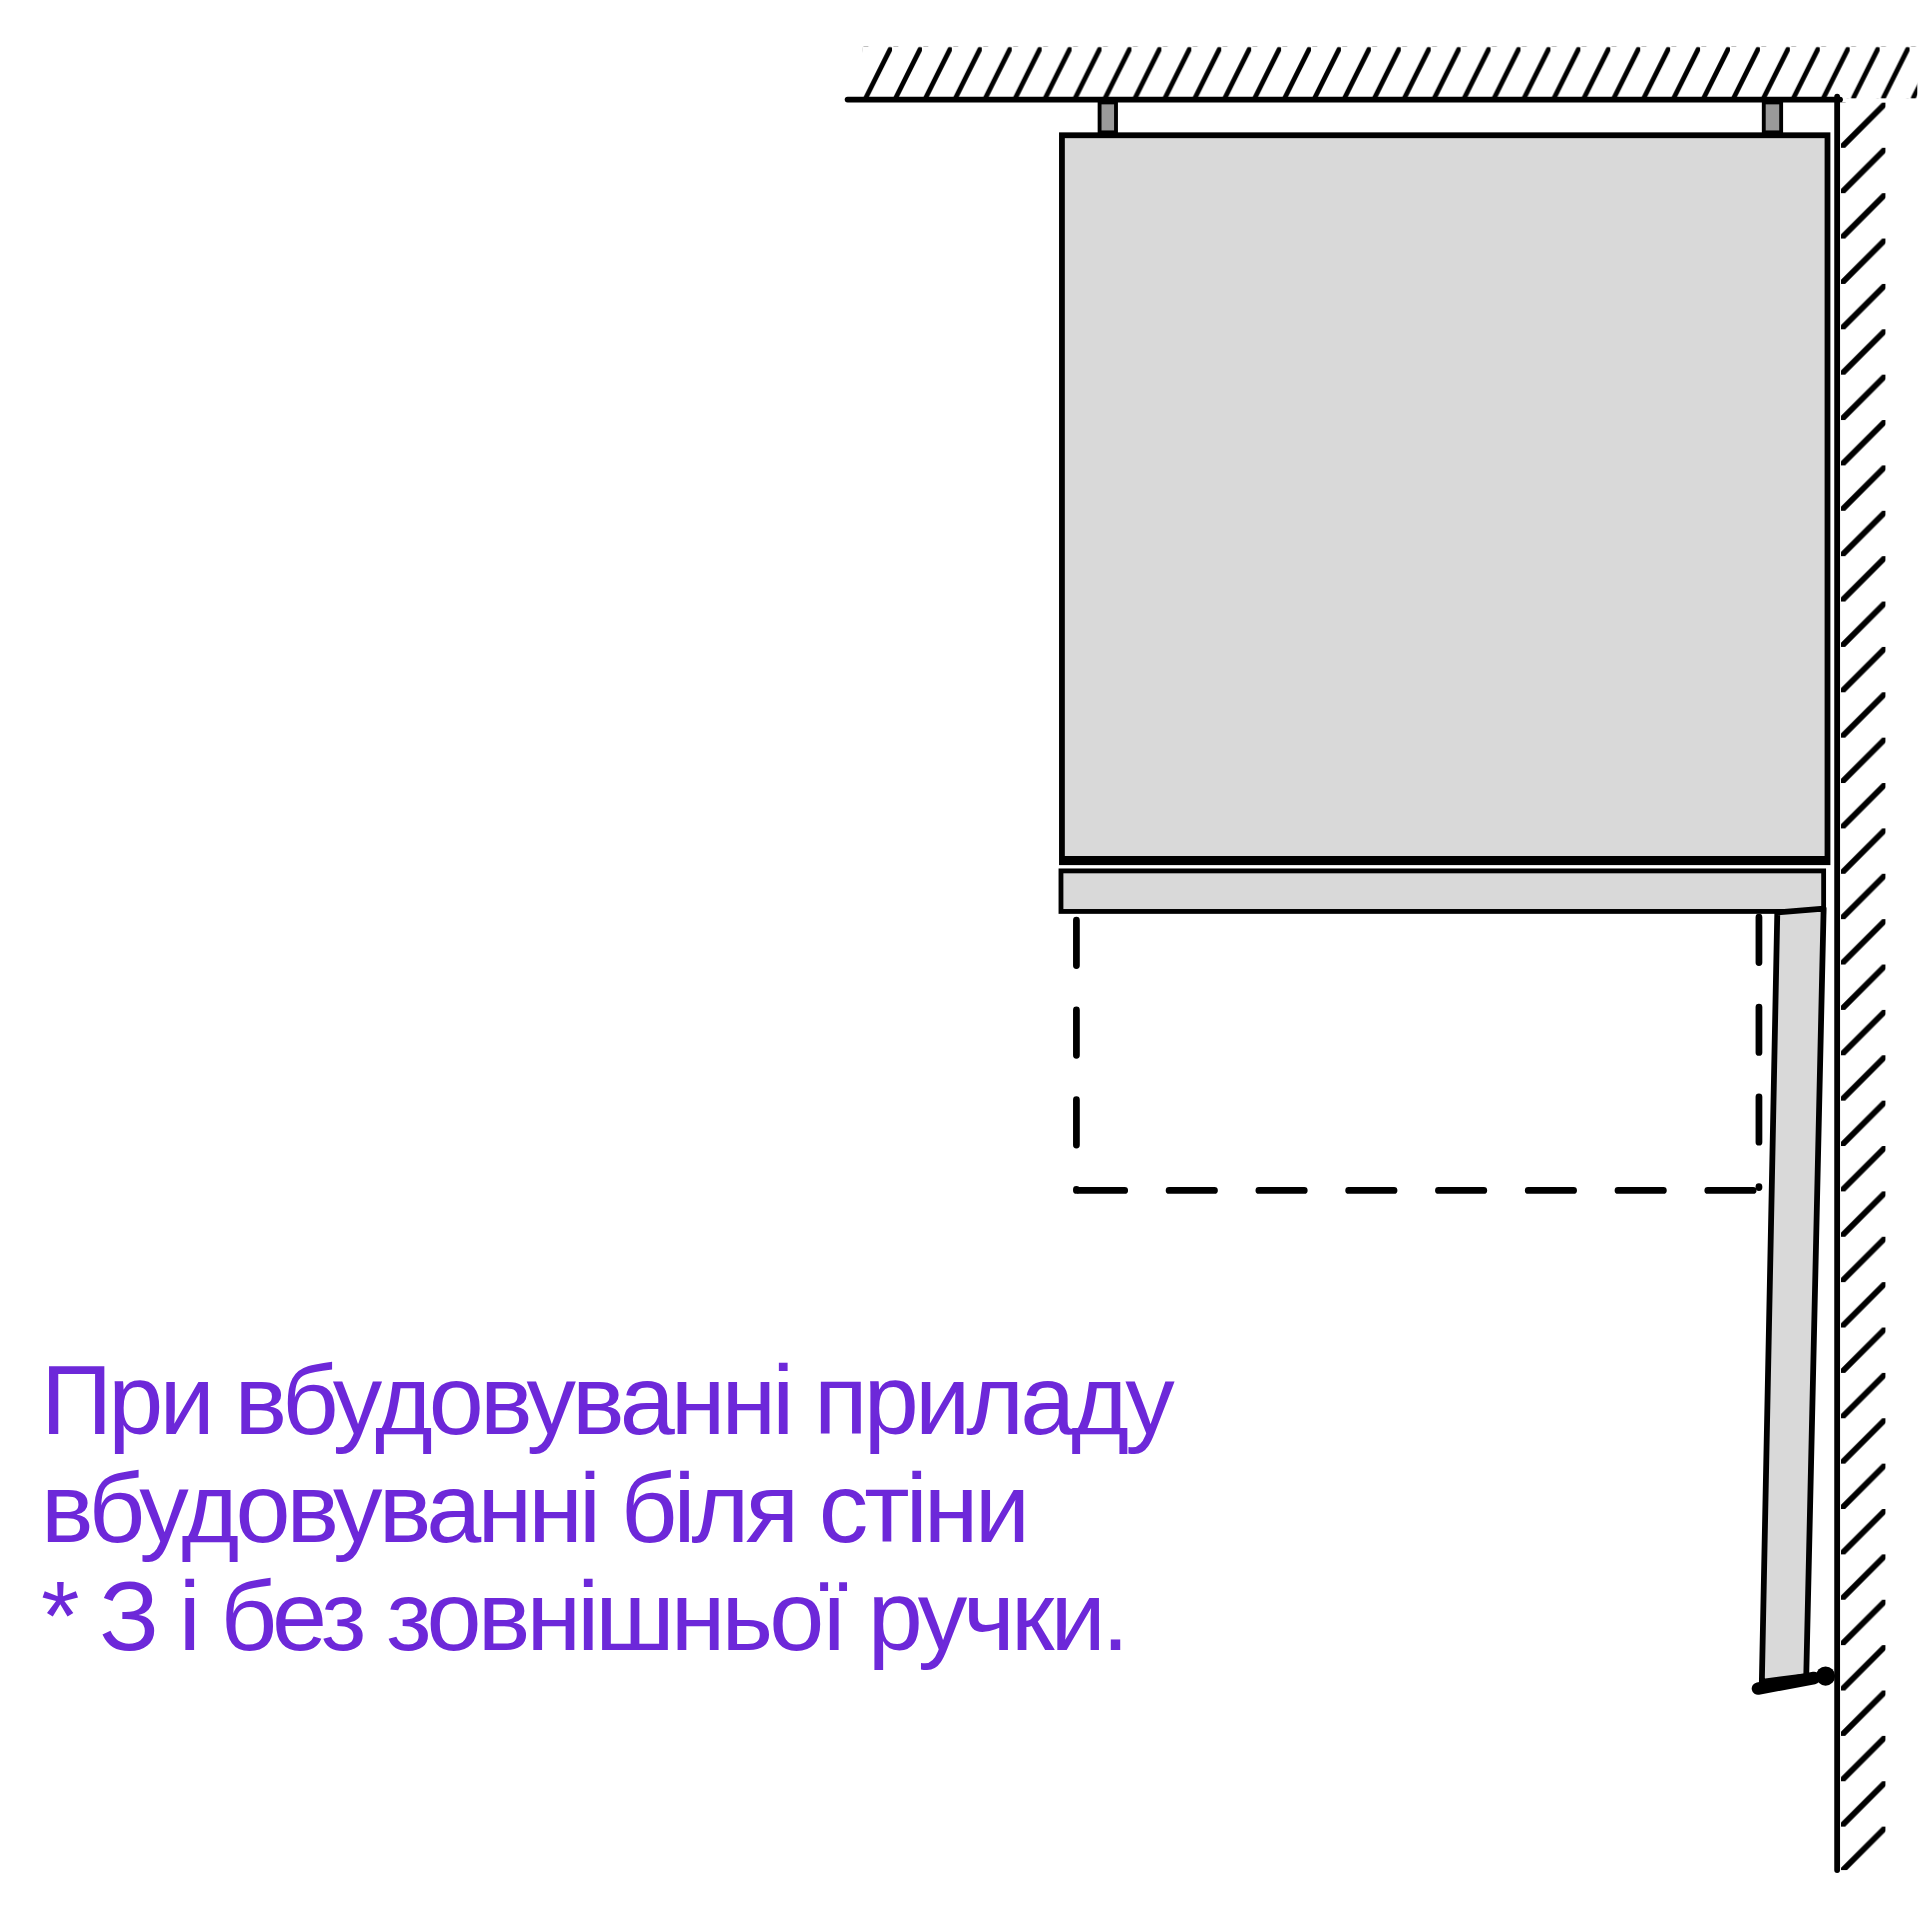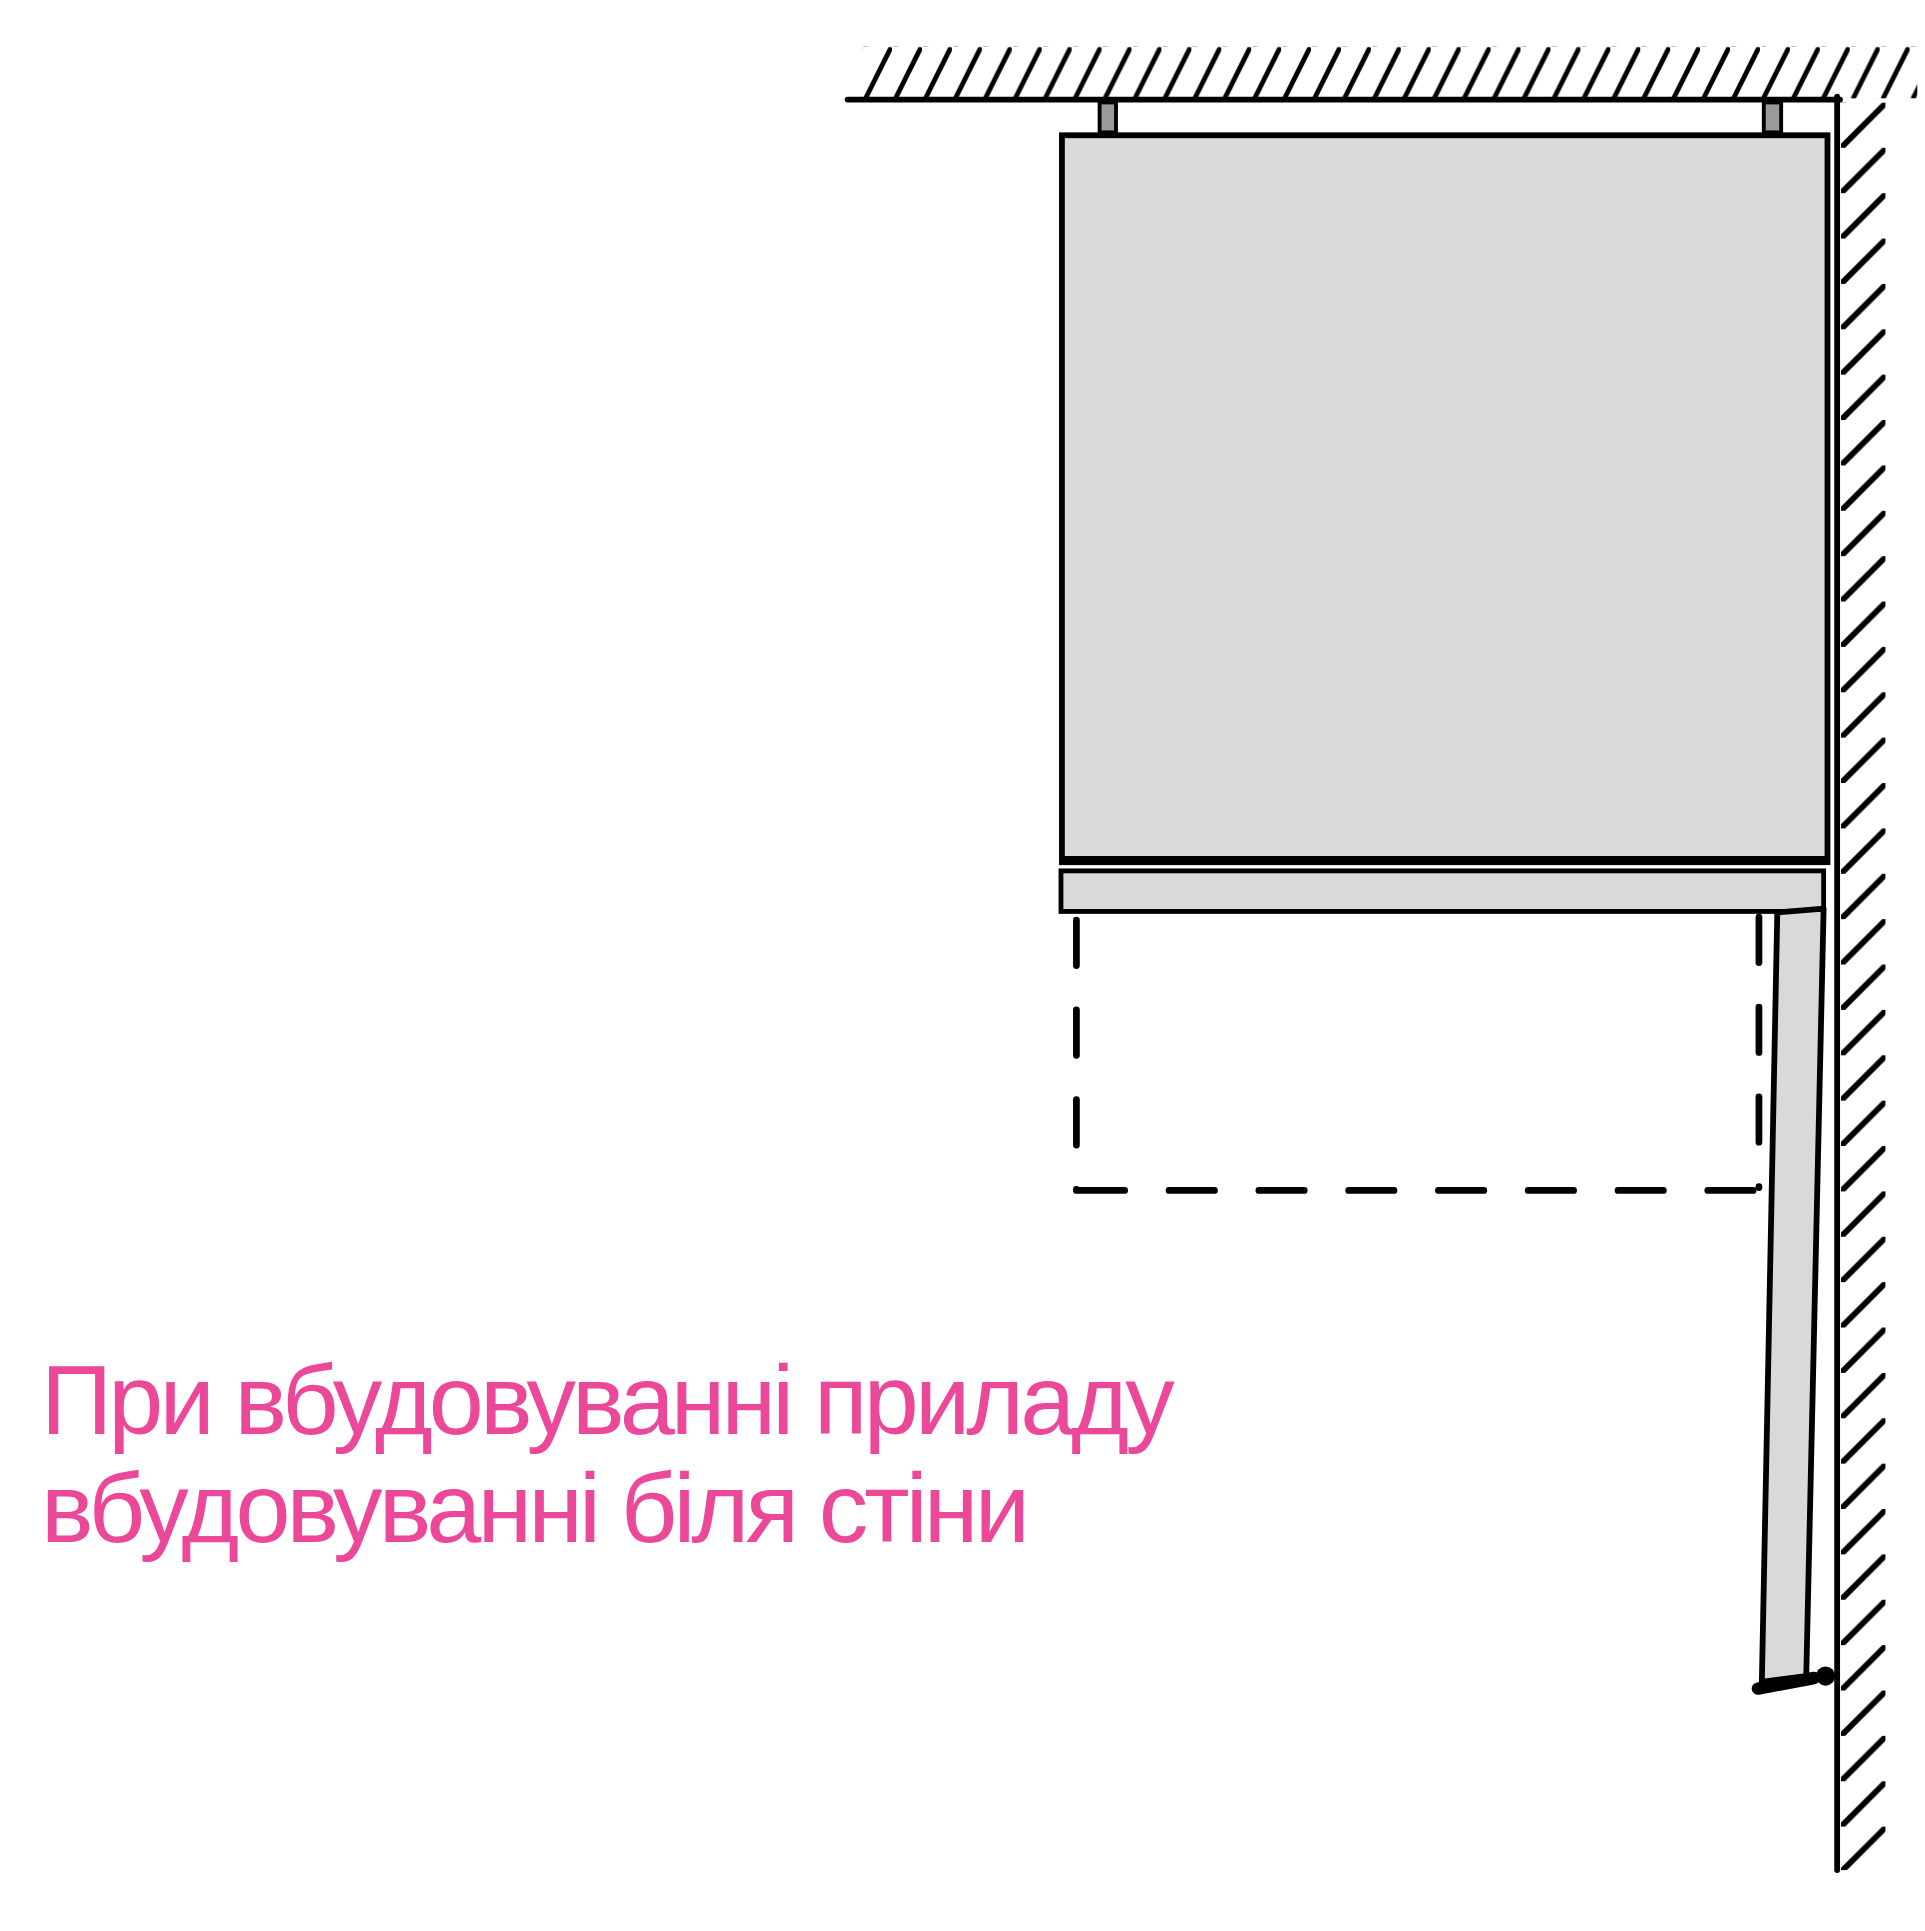--- a/index.html
+++ b/index.html
@@ -20,21 +20,21 @@
     left: 0;
     top: 0;
   }
   .caption {
     position: absolute;
     left: 41px;
     top: 1346px;
     font-size: 99px;
     line-height: 108px;
     letter-spacing: -3.9px;
-    color: #ec4899;
+    color: #6d28d9;
     white-space: nowrap;
   }
 </style>
 </head>
 <body>
 
 <div class="page">
 
   <svg class="diagram-svg" width="1925" height="1931" viewBox="0 0 1994 2000" xmlns="http://www.w3.org/2000/svg">
 
@@ -75,16 +75,17 @@
     <polygon points="1841,945 1889,941 1871,1736 1825,1742" fill="#d9d9d9" stroke="#000000" stroke-width="6" stroke-linejoin="round"></polygon>
 
     <line x1="1821" y1="1749" x2="1879" y2="1738" stroke="#000000" stroke-width="13" stroke-linecap="round"></line>
 
     <circle cx="1891" cy="1736" r="10" fill="#000000"></circle>
   </svg>
 
   <div class="caption">
     <div>При вбудовуванні приладу</div>
     <div>вбудовуванні біля стіни</div>
+    <div>* З і без зовнішньої ручки.</div>
   </div>
 
 </div>
 
 
 </body></html>

